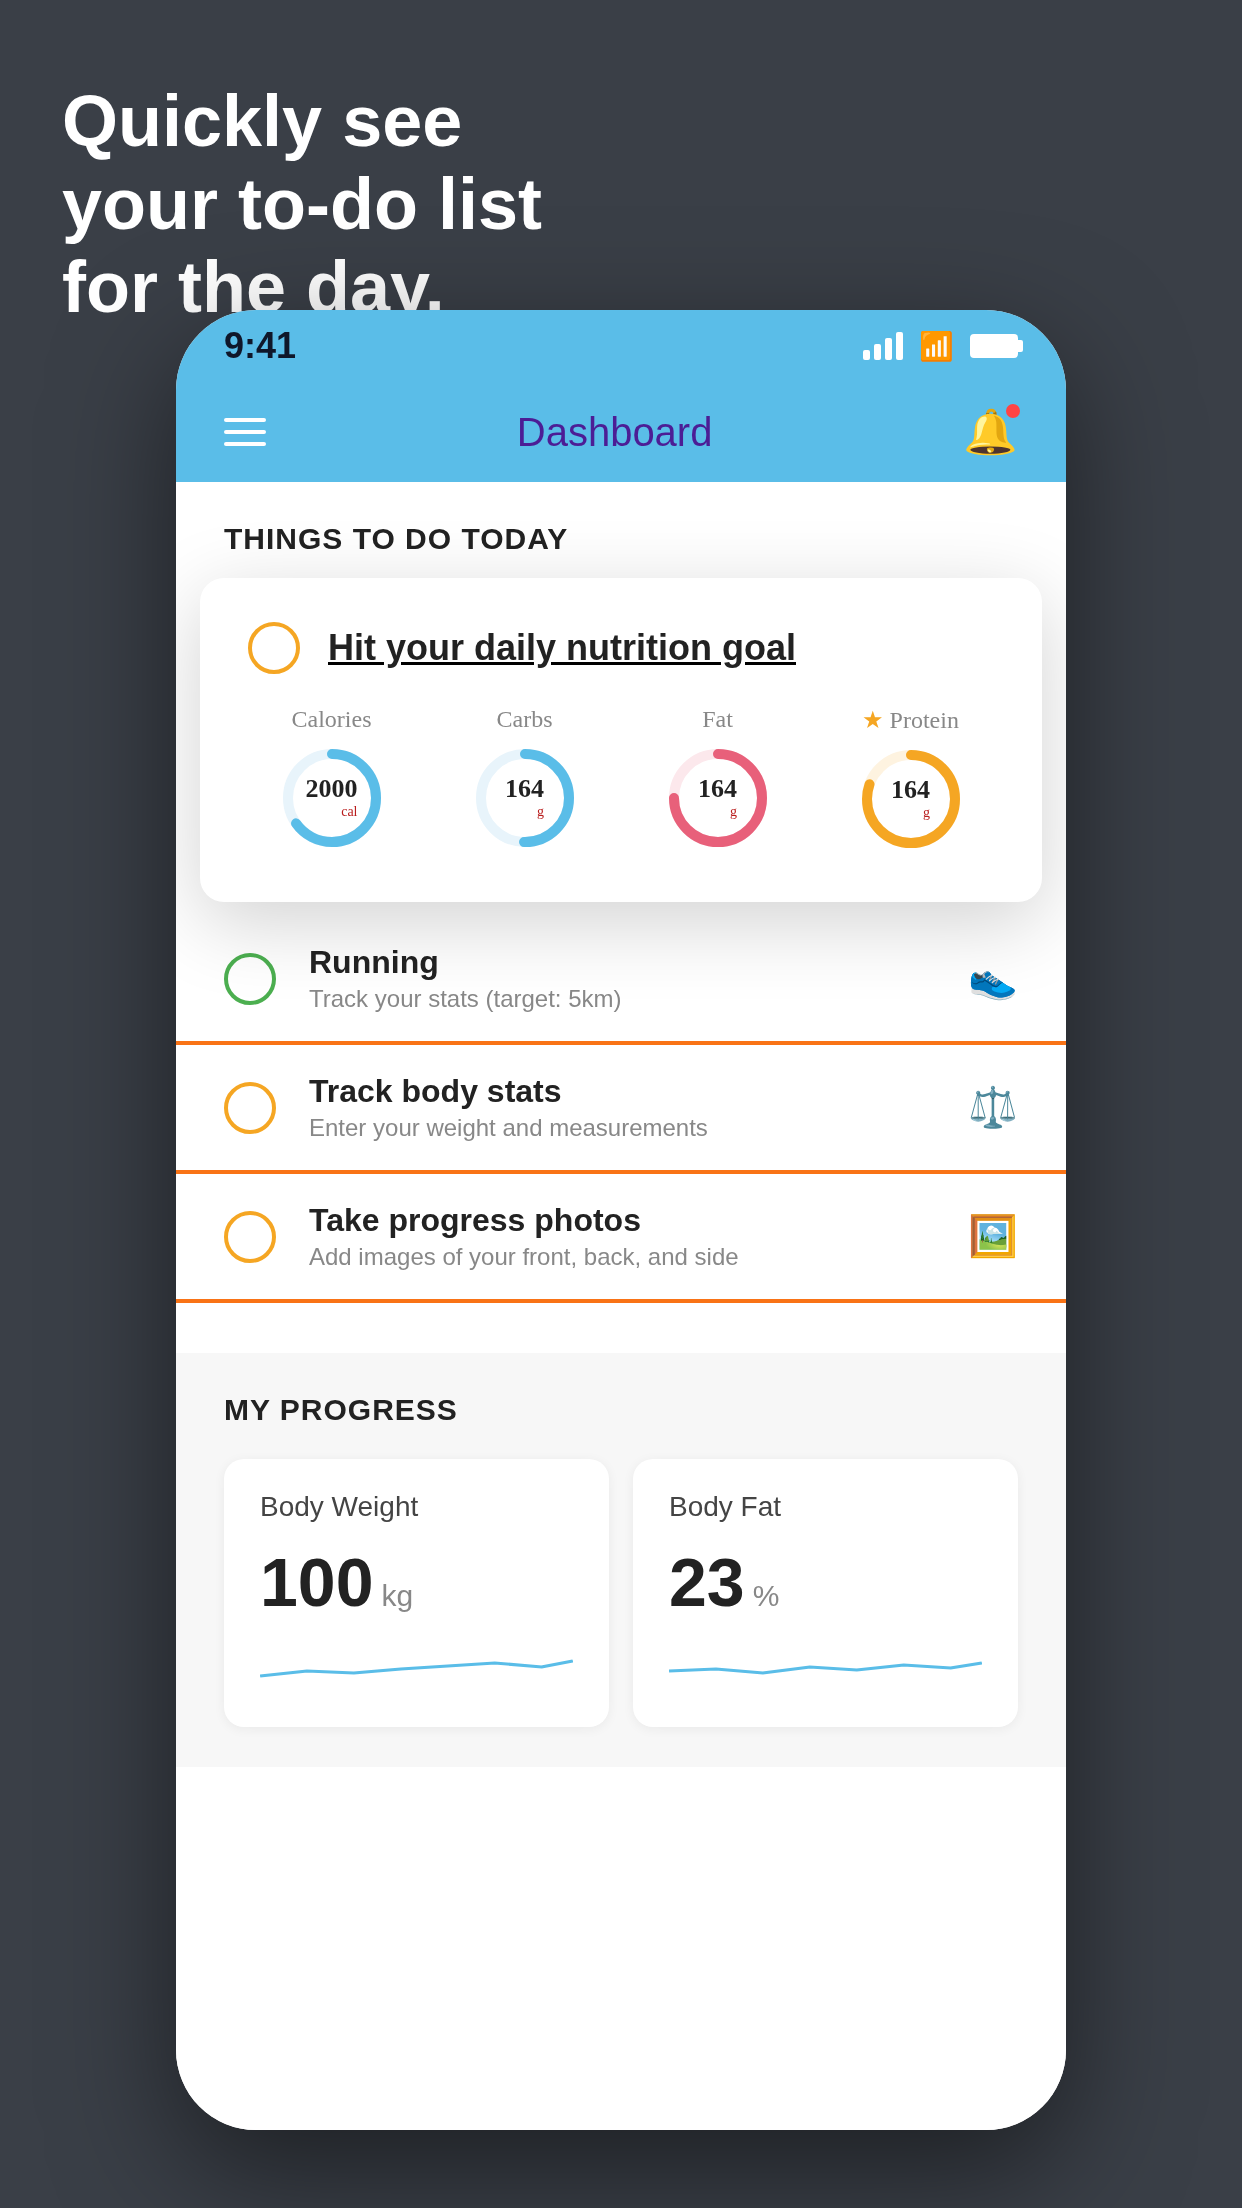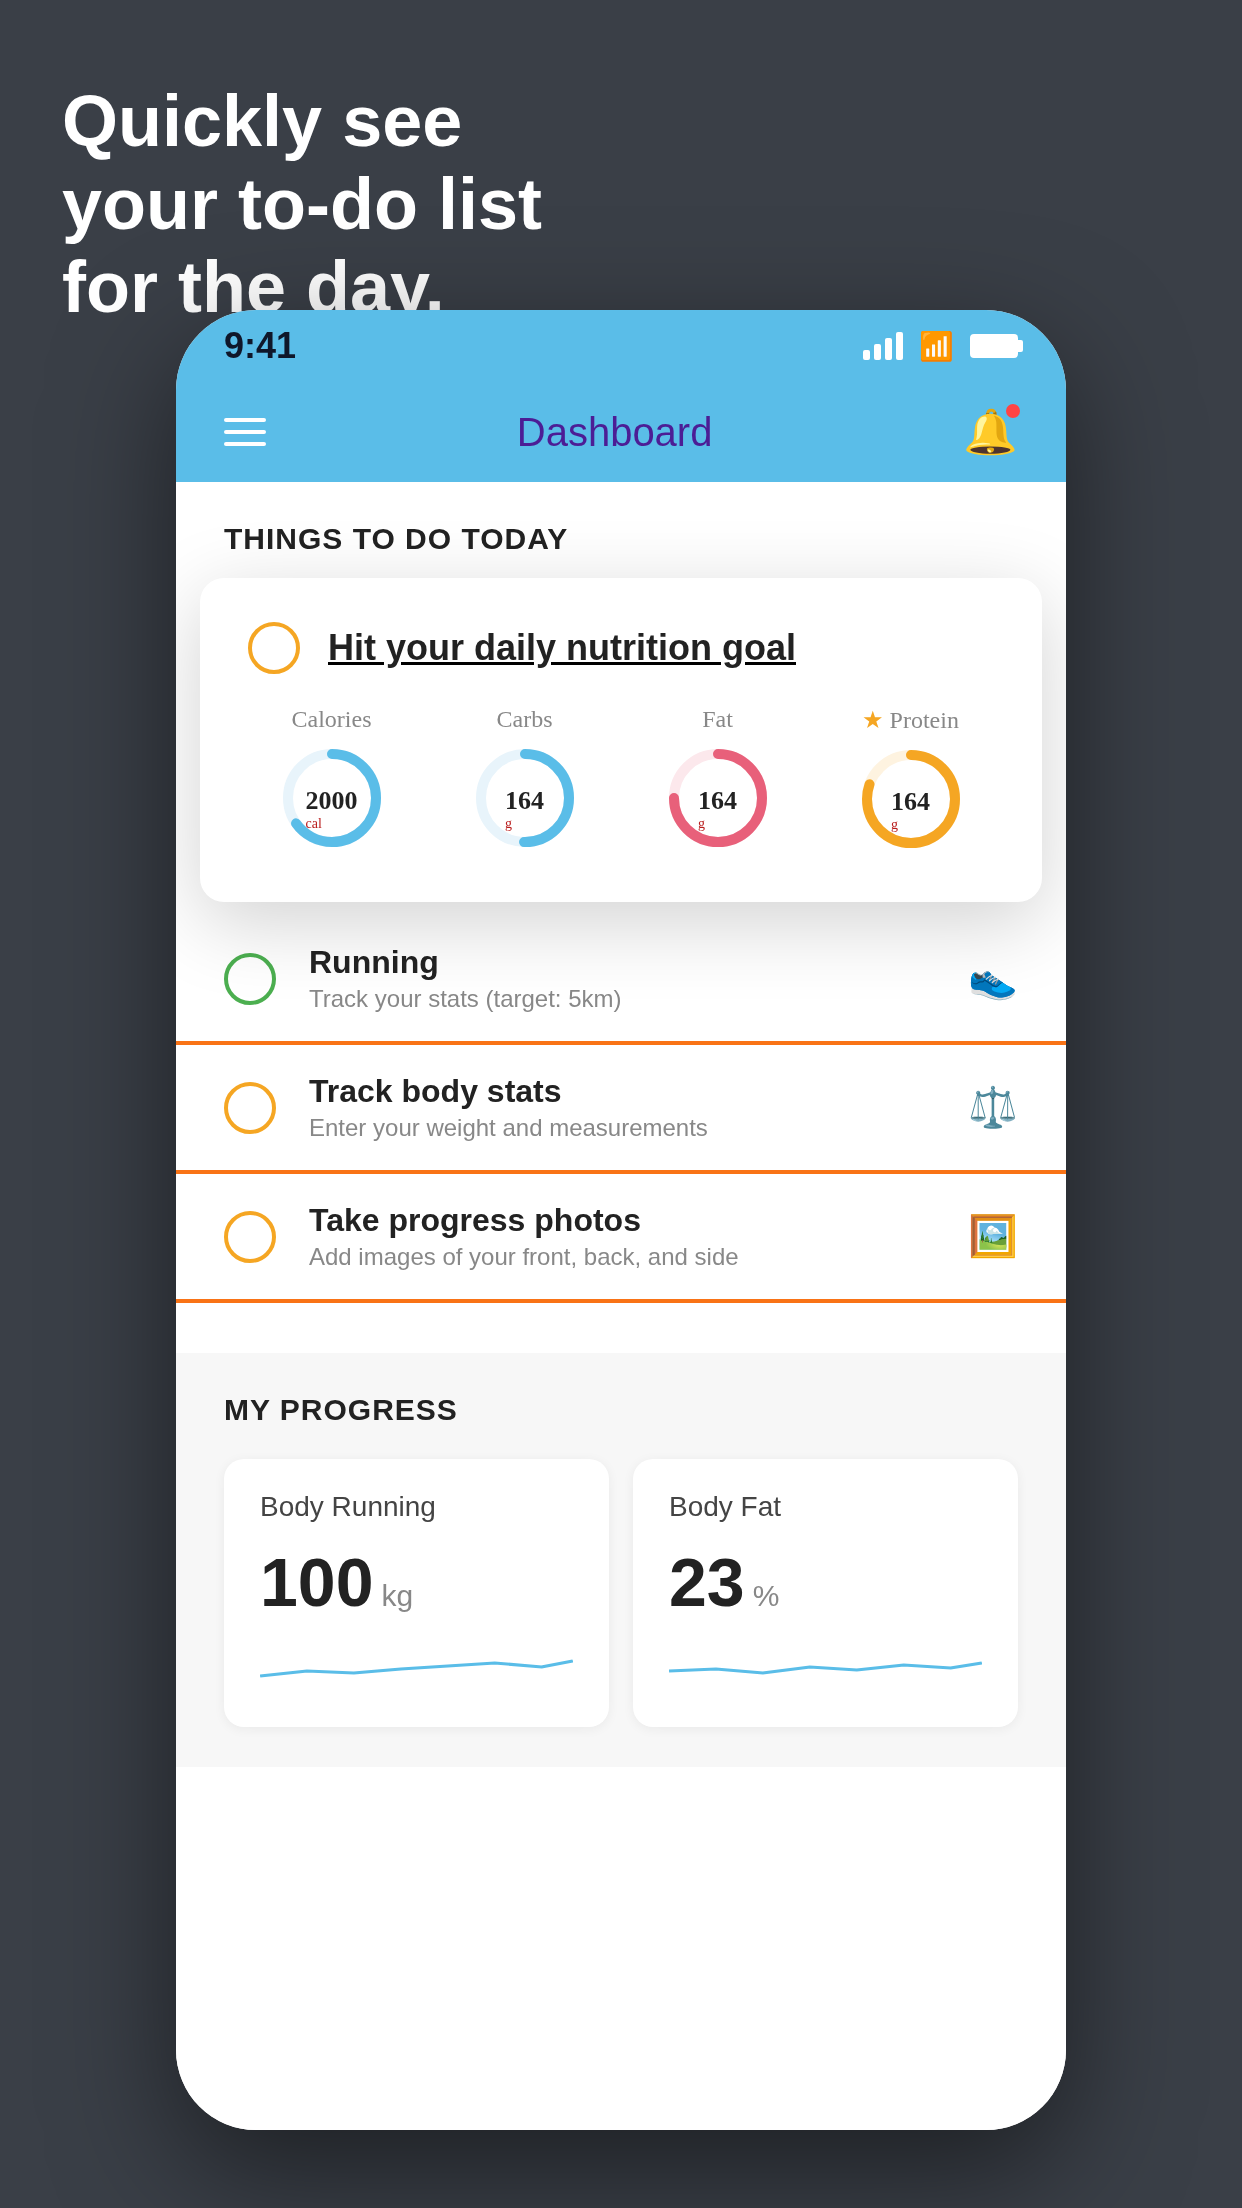--- a/index.html
+++ b/index.html
@@ -216,22 +216,21 @@
       height: 110px;
     }
     .donut-container svg {
       transform: rotate(-90deg);
     }
     .donut-text {
       position: absolute;
       top: 50%;
       left: 50%;
       transform: translate(-50%, -50%);
-      text-align: left;
-      margin-top: 12px;
+      text-align: right;
     }
     .donut-value {
       font-size: 26px;
       font-weight: 700;
       color: #222;
       display: block;
       line-height: 1;
     }
     .donut-unit {
       font-size: 14px;
@@ -470,21 +469,21 @@
       </div>
     </div>
 
     <div style="height: 50px;"></div>
 
     <div class="progress-section">
       <div class="progress-title">MY PROGRESS</div>
       <div class="progress-cards">
 
         <div class="progress-card">
-          <div class="progress-card-title">Body Running</div>
+          <div class="progress-card-title">Body Weight</div>
           <div class="progress-value-row">
             <span class="progress-value">100</span>
             <span class="progress-unit">kg</span>
           </div>
           <svg class="sparkline" viewBox="0 0 200 50" preserveAspectRatio="none">
             <polyline fill="none" stroke="#5abde8" stroke-width="3" points="0,35 30,30 60,32 90,28 120,25 150,22 180,26 200,20"></polyline>
           </svg>
         </div>
 
         <div class="progress-card">

